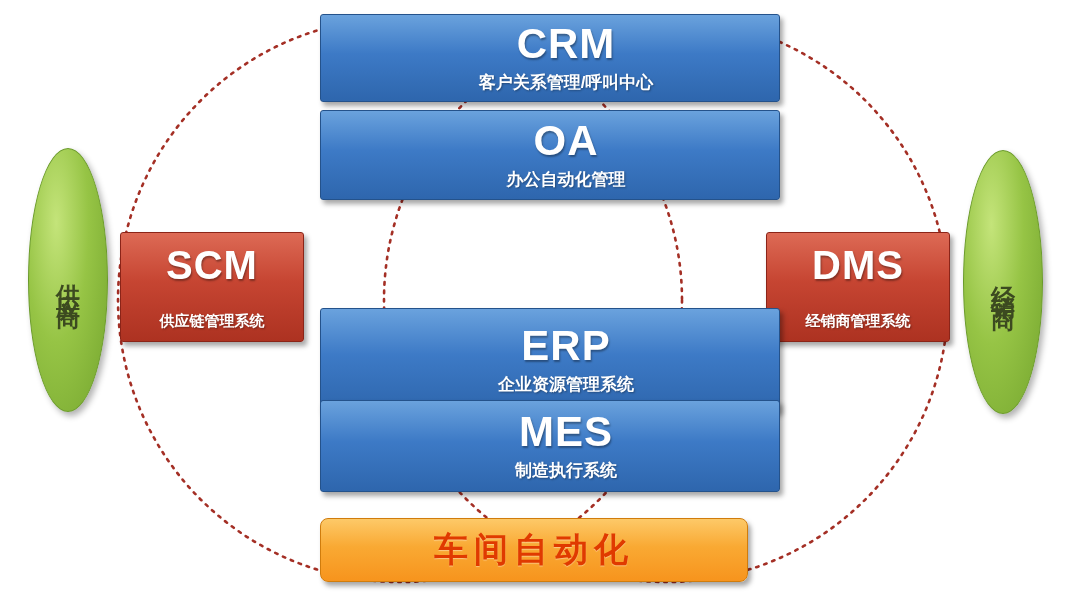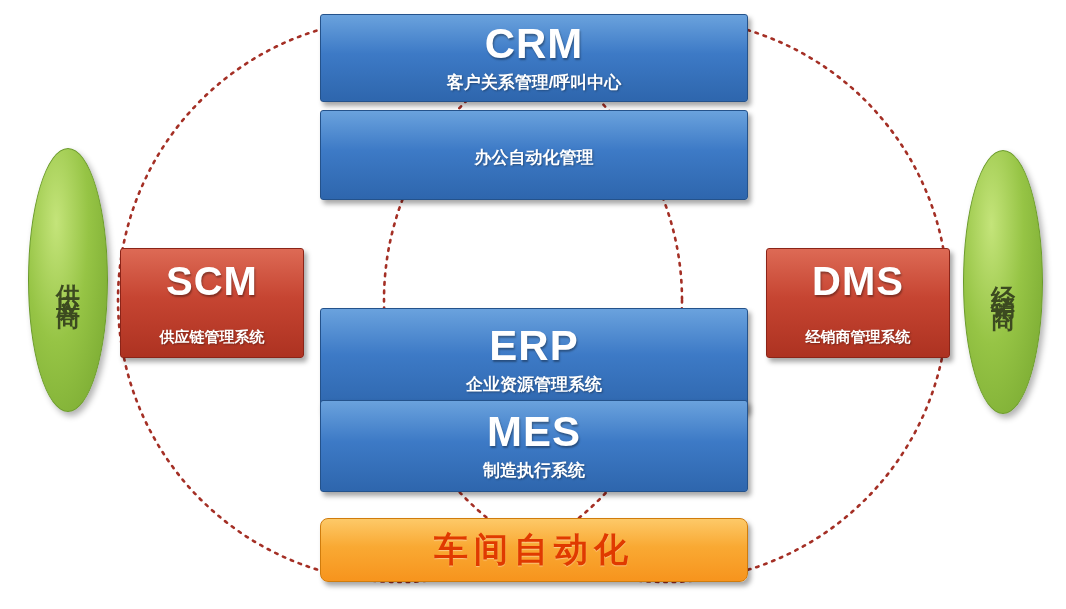--- a/index.html
+++ b/index.html
@@ -19,20 +19,21 @@
     left:320px;width:426px;
     border-radius:3px;
     text-align:center;
     color:#ffffff;
     display:flex;flex-direction:column;justify-content:center;align-items:center;
     box-shadow:3px 4px 5px rgba(0,0,0,0.35);
   }
   .blue{
     background:linear-gradient(180deg,#6aa2dd 0%,#3d7ac6 45%,#2e66ad 100%);
     border:1px solid #24528b;
+    padding-left:32px;
   }
   .abbr{
     font-size:42px;font-weight:bold;line-height:1.05;
     text-shadow:1px 2px 2px rgba(0,0,0,0.35);
     letter-spacing:1px;
   }
   .sub{
     font-size:17px;font-weight:bold;margin-top:4px;
     text-shadow:1px 1px 2px rgba(0,0,0,0.35);
   }
@@ -44,21 +45,21 @@
     display:flex;justify-content:center;align-items:center;
     box-shadow:3px 4px 5px rgba(0,0,0,0.35);
     text-align:center;
   }
   .orange-bar .label{
     color:#e03a00;font-size:34px;font-weight:bold;letter-spacing:6px;
     text-shadow:0 1px 1px rgba(255,255,255,0.4);
   }
   
   .side-box{
-    position:absolute;top:248px;height:108px;width:182px;
+    position:absolute;top:232px;height:108px;width:182px;
     background:linear-gradient(180deg,#dd6a55 0%,#c64532 45%,#ad3221 100%);
     border:1px solid #8b2418;
     border-radius:3px;
     color:#ffffff;text-align:center;
     display:flex;flex-direction:column;justify-content:center;align-items:center;
     box-shadow:3px 4px 5px rgba(0,0,0,0.35);
     gap:12px;
   }
   .side-box .abbr{font-size:40px;}
   .side-box .sub{font-size:15px;margin-top:14px;}
@@ -110,20 +111,21 @@
     <div class="abbr">DMS</div>
     <div class="sub">经销商管理系统</div>
   </div>
 
   <div class="stack-box blue" style="top:14px;height:86px">
     <div class="abbr">CRM</div>
     <div class="sub">客户关系管理/呼叫中心</div>
   </div>
 
   <div class="stack-box blue" style="top:110px;height:88px">
+    <div class="abbr">OA</div>
     <div class="sub">办公自动化管理</div>
   </div>
 
 
   <div class="stack-box blue" style="top:308px;height:102px">
     <div class="abbr">ERP</div>
     <div class="sub">企业资源管理系统</div>
   </div>
 
   <div class="stack-box blue" style="top:400px;height:90px">

